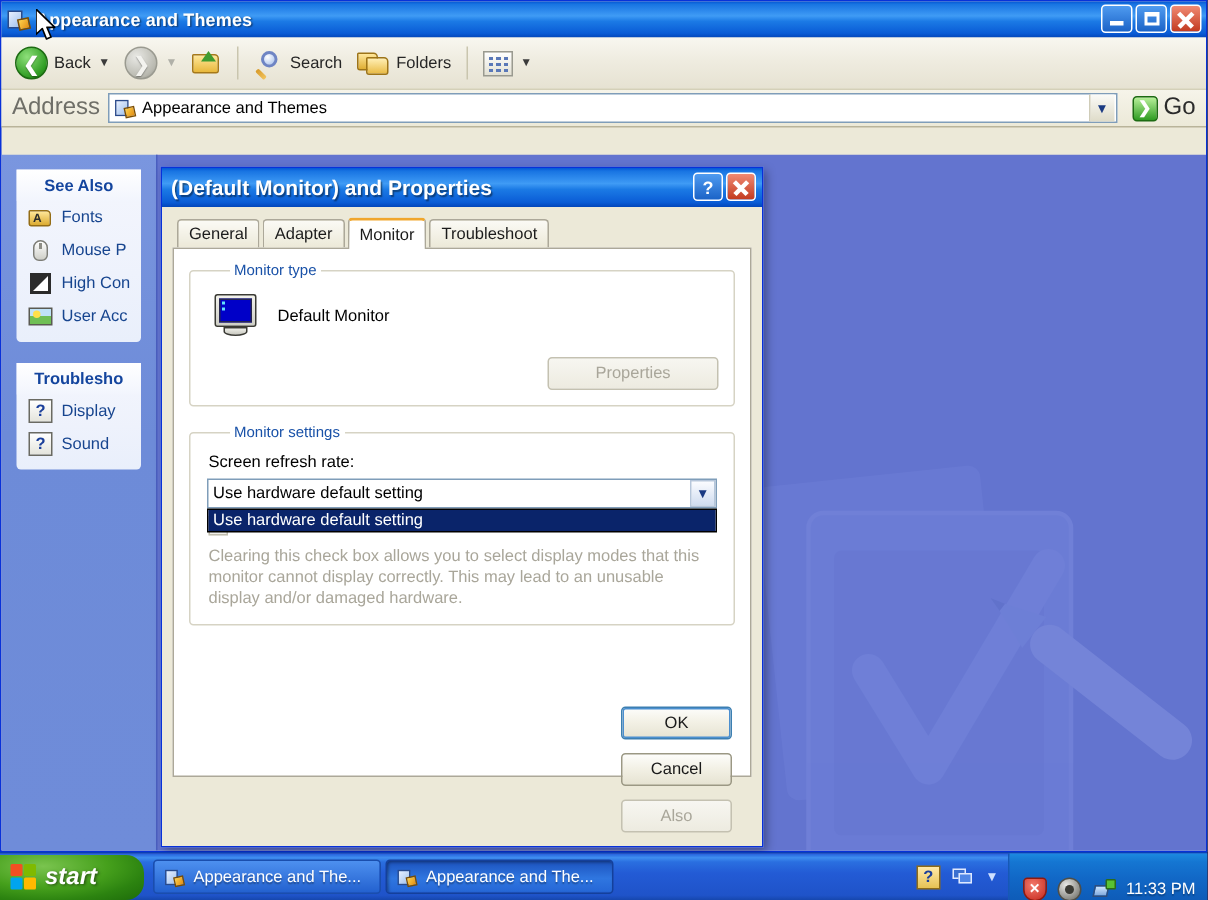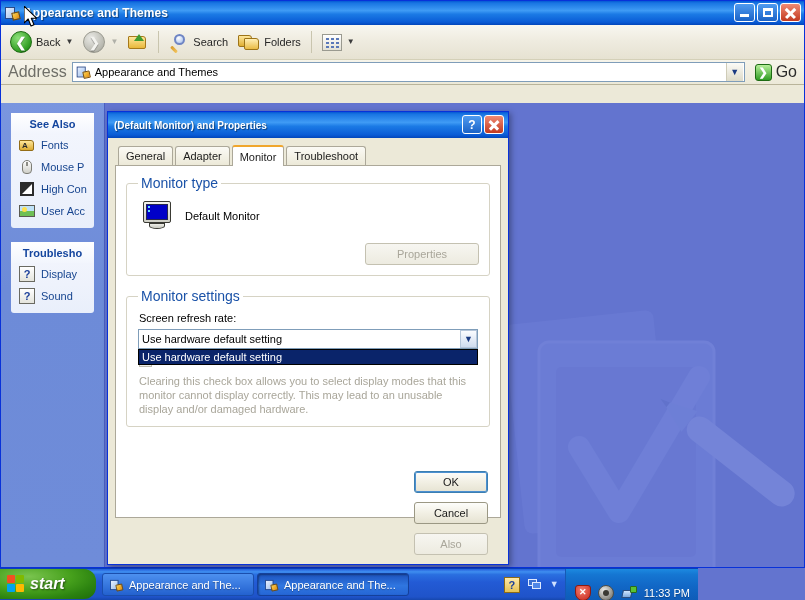--- a/index.html
+++ b/index.html
@@ -370,21 +370,21 @@
   }
   #dlg-titlebar {
     height: 26px;
     background: linear-gradient(180deg,#0458d4 0%, #1874e2 8%, #3f9bf5 40%, #1b7ae5 55%, #0a5cd6 88%, #0246ba 100%);
     display:flex; align-items:center;
     padding-left: 6px;
     position:relative;
     box-sizing:border-box;
   }
   #dlg-title-text {
-    color:#fff; font-weight:bold; font-size:10px;
+    color:#fff; font-weight:bold; font-size:14px;
     text-shadow: 1px 1px 1px rgba(0,0,0,.45);
   }
   #dlg-btns { position:absolute; right:4px; top:3px; display:flex; gap:2px; }
   .dlgbtn {
     width:20px;height:19px;border:1px solid #fff;border-radius:3px;box-sizing:border-box;
     display:flex;align-items:center;justify-content:center;cursor:default;position:relative;
   }
   .dlgbtn.help { background: linear-gradient(180deg,#4f9bf0,#1b63c7); }
   .dlgbtn.help span { color:#fff; font-weight:bold; font-size:12px; line-height:1; }
   .dlgbtn.close { background: linear-gradient(180deg,#f08a73,#c23a20); }
@@ -434,24 +434,24 @@
     padding: 9px 10px;
   }
   fieldset.gb {
     border: 1px solid #d6d3c4;
     border-radius: 3px;
     margin: 0 0 12px 0;
     padding: 6px 10px 10px 10px;
     position:relative;
   }
   fieldset.gb legend {
-    font-size: 14px;
+    font-size: 10px;
     color: #1a52a8;
     padding: 0 3px;
-    margin-left: 1px;
+    margin-left: 16px;
   }
   #monitor-row { display:flex; align-items:center; padding: 4px 0 2px 4px; }
   .monitor-icon {
     width: 32px; height: 30px; position:relative; flex:none;
   }
   .monitor-icon .case {
     position:absolute; left:2px; top:0; width:28px; height:22px;
     background: linear-gradient(180deg,#f2f2ec,#cfcfc6);
     border:1px solid #3a3a34; border-radius:2px; box-sizing:border-box;
   }
@@ -537,24 +537,24 @@
   }
   #dlg-buttons {
     position:absolute;
     right: 20px; bottom: 9px;
     display:flex; gap: 9px; flex-direction: column;
   }
 
   
   #taskbar {
     position:absolute;
-    left:0; bottom:0; width:698px; height:32px;
+    left:0; bottom:0; width:805px; height:32px;
     background: linear-gradient(180deg,#245edb 0%, #3f8ef0 9%, #2a6fe0 18%, #235bd5 42%, #1f53c9 90%, #1647ae 100%);
     border-top: 1px solid #0a3fb5;
-    display:flex; 
+    display:flex; align-items:center;
     box-sizing:border-box;
   }
   #start-button {
     width: 96px; height: 30px;
     background: radial-gradient(ellipse at 30% 25%, #7ac44f 0%, #46a01c 45%, #2c8310 72%, #1d6b0a 100%);
     border-radius: 0 12px 12px 0;
     display:flex; align-items:center;
     padding-left: 7px;
     box-sizing:border-box;
     cursor:default;

